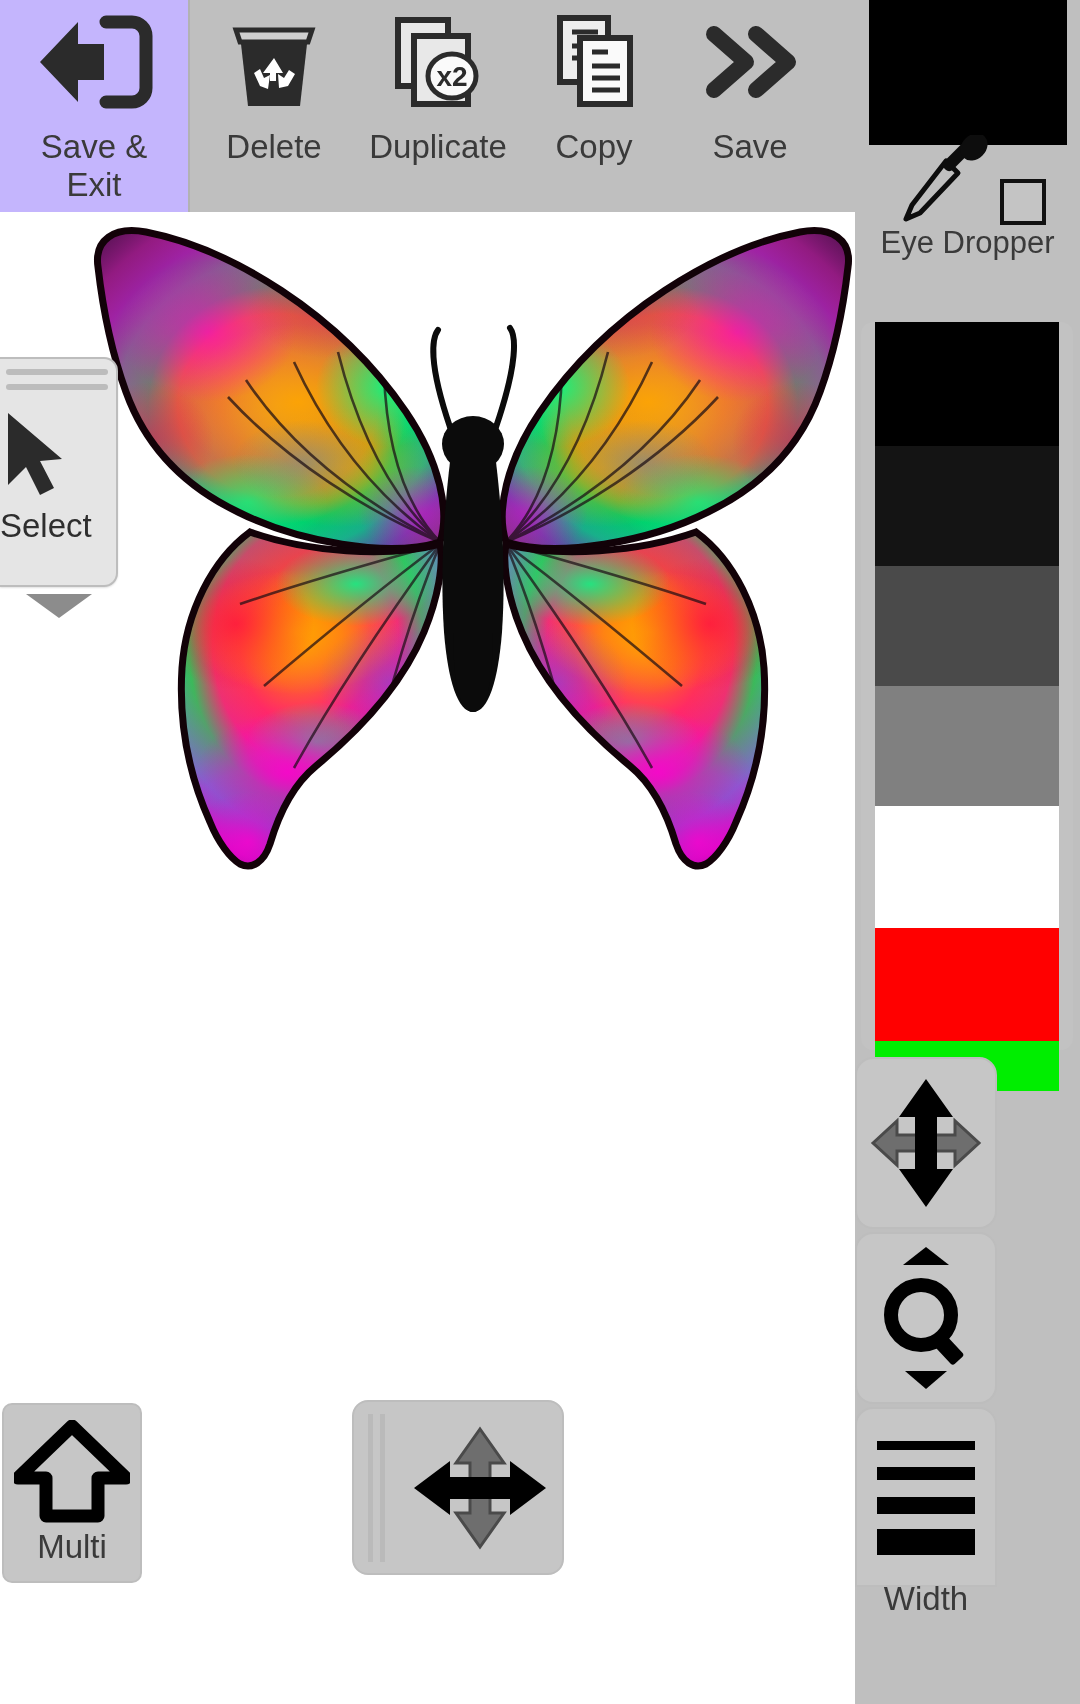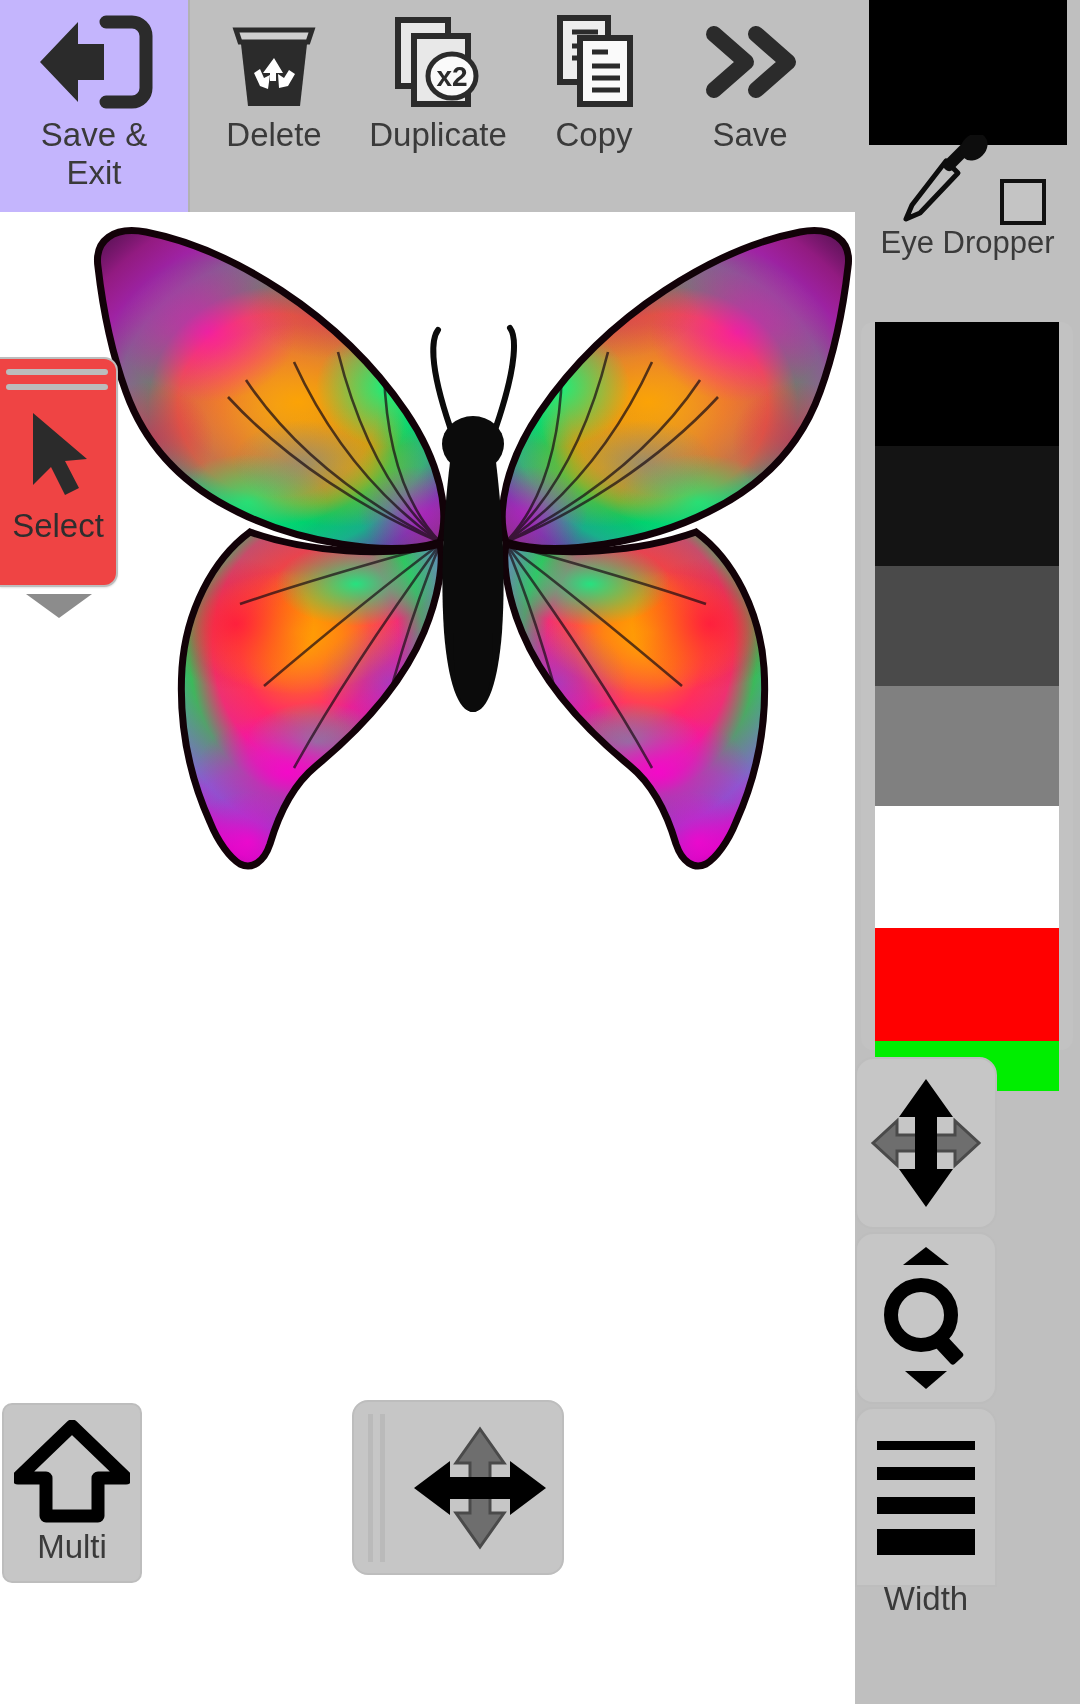--- a/index.html
+++ b/index.html
@@ -25,20 +25,21 @@
     align-items: flex-start;
   }
   .tb-item {
     display: flex;
     flex-direction: column;
     align-items: center;
     justify-content: flex-start;
     height: 212px;
     padding-top: 12px;
     position: relative;
+    gap: 12px;
   }
   .tb-item.save-exit {
     width: 190px;
     background: #c4b5fd;
     border-right: 2px solid #b2b2b2;
   }
   .tb-item.delete     { width: 168px; }
   .tb-item.duplicate  { width: 160px; }
   .tb-item.copy       { width: 152px; }
   .tb-item.more       { width: 160px; }
@@ -68,27 +69,26 @@
     position: absolute;
     left: 88px; top: 0px;
     width: 770px; height: 690px;
   }
 
   
   #select-panel {
     position: absolute;
     left: 0px; top: 357px;
     width: 118px; height: 230px;
-    background: #ef4444;
+    background: #e5e5e5;
     border-radius: 0 14px 14px 0;
     border: 2px solid #bdbdbd;
     border-left: none;
     display: flex;
     flex-direction: column;
-    align-items: center;
     box-shadow: 0 1px 2px rgba(0,0,0,0.12);
   }
   .grip-lines {
     width: 100%;
     padding: 10px 8px 4px 6px;
   }
   .grip-lines div {
     height: 6px;
     background: #bcbcbc;
     border-radius: 3px;

